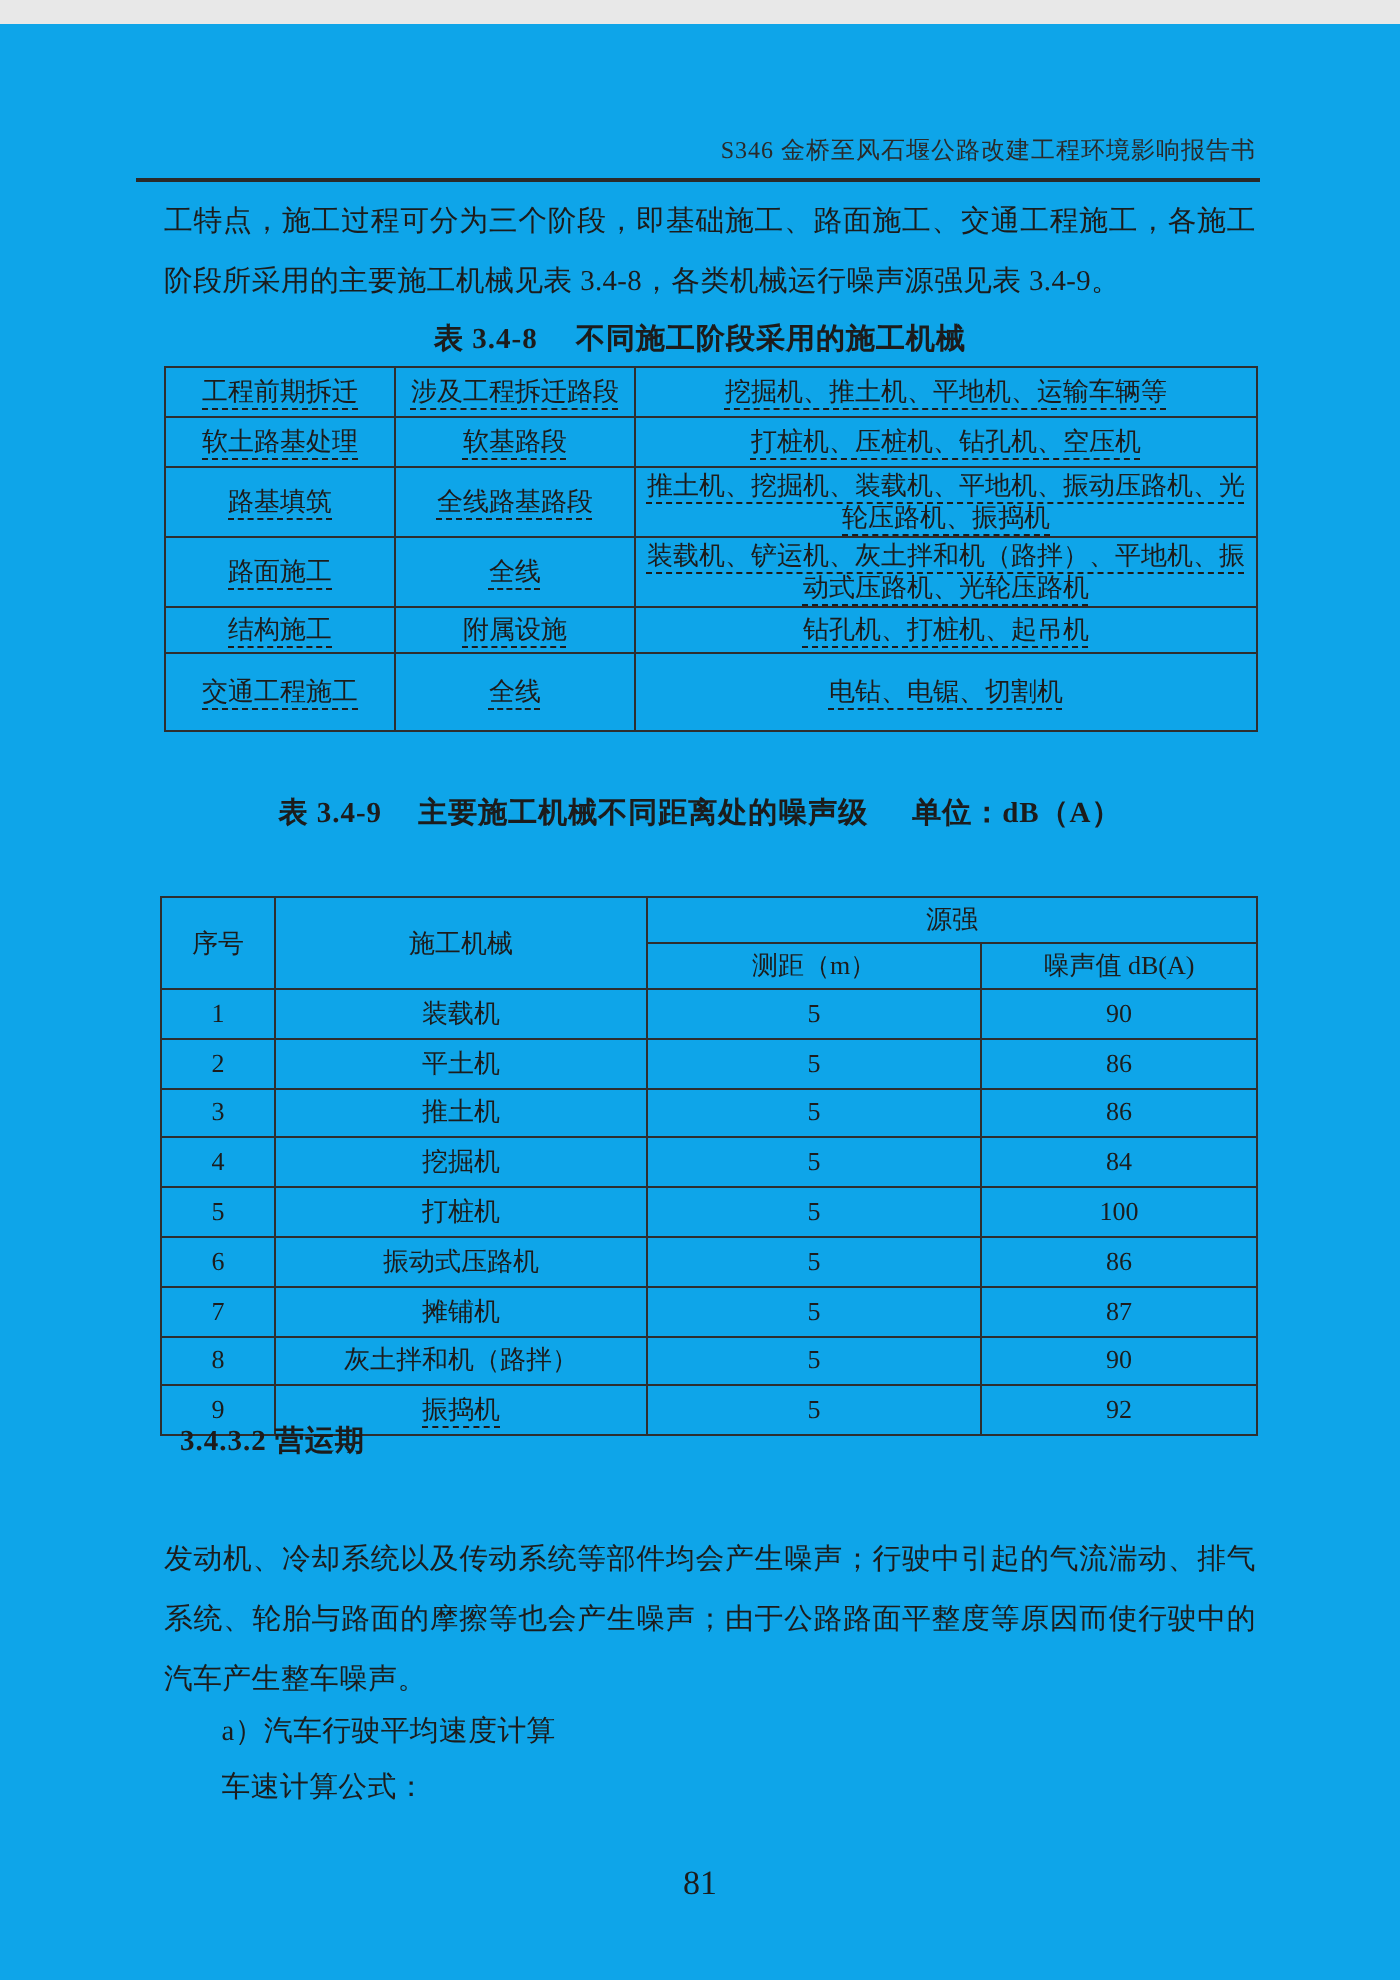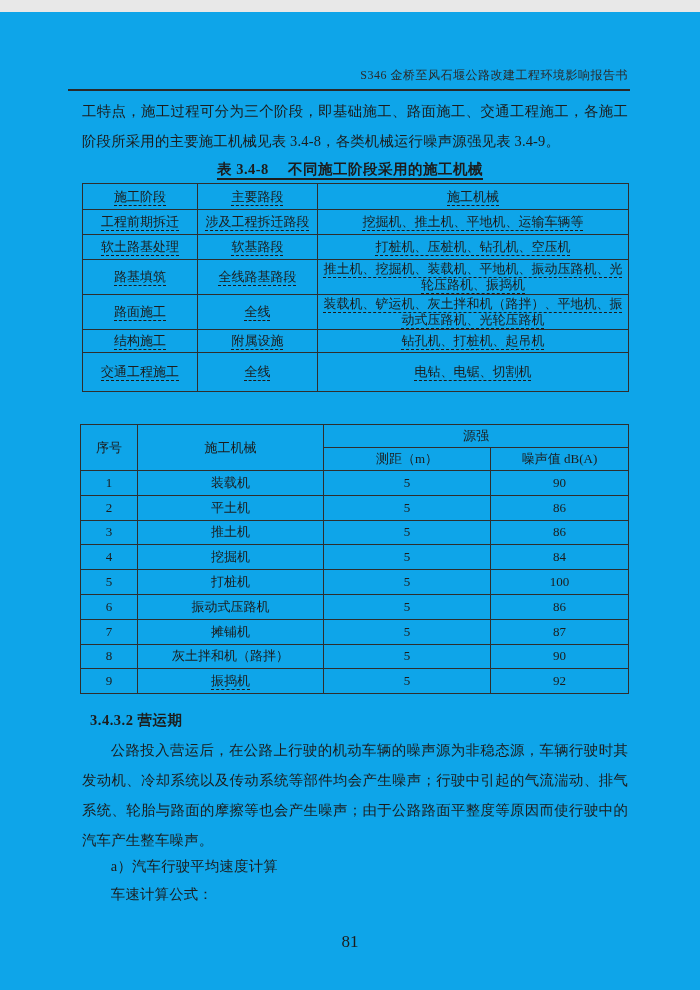--- a/index.html
+++ b/index.html
@@ -42,21 +42,21 @@
   .just { text-align: justify; text-align-last: justify; white-space: normal; }
   .caption {
     position: absolute;
     left: 0;
     width: 700px;
     text-align: center;
     font-size: 14.5px;
     font-weight: bold;
     letter-spacing: 0.5px;
   }
-  .u-solid { text-decoration: underline; text-underline-offset: 4px; text-decoration-thickness: 1.5px; }
+  .u-solid { text-underline-offset: 4px; text-decoration-thickness: 1.5px; }
   .ud {
     text-decoration: underline;
     text-decoration-style: dashed;
     text-decoration-thickness: 1px;
     text-underline-offset: 3.5px;
   }
   table {
     position: absolute;
     border-collapse: collapse;
     table-layout: fixed;
@@ -73,21 +73,21 @@
     overflow: hidden;
   }
   .t348 { left: 82px; top: 171px; width: 546px; }
   .t348 tr.h-row td { height: 26px; }
   .t348 tr.r1 td { height: 25px; }
   .t348 tr.r2 td { height: 25px; }
   .t348 tr.r3 td { height: 33px; }
   .t348 tr.r4 td { height: 33px; }
   .t348 tr.r5 td { height: 23px; }
   .t348 tr.r6 td { height: 39px; }
-  .t349 { left: 80px; top: 412px; width: 548px; }
+  .t349 { left: 80px; top: 436px; width: 548px; }
   .t349 tr.h td { height: 23px; }
   .t349 tr.d td { height: 24.8px; }
   .sec-heading {
     position: absolute;
     left: 90px;
     font-size: 14.5px;
     font-weight: bold;
     letter-spacing: 0.5px;
   }
   .indent { text-indent: 2em; }
@@ -115,25 +115,20 @@
     <span class="u-solid">表 3.4-8　 不同施工阶段采用的施工机械</span>
   </div>
 
   <table class="t348">
     <colgroup>
         <col style="width:115px">
         <col style="width:120px">
         <col style="width:311px">
       </colgroup>
     <tbody>
-        <tr class="h-row">
-      <td><span class="ud">施工阶段</span></td>
-      <td><span class="ud">主要路段</span></td>
-      <td><span class="ud">施工机械</span></td>
-    </tr>
     <tr class="r1">
       <td><span class="ud">工程前期拆迁</span></td>
       <td><span class="ud">涉及工程拆迁路段</span></td>
       <td><span class="ud">挖掘机、推土机、平地机、运输车辆等</span></td>
     </tr>
     <tr class="r2">
       <td><span class="ud">软土路基处理</span></td>
       <td><span class="ud">软基路段</span></td>
       <td><span class="ud">打桩机、压桩机、钻孔机、空压机</span></td>
     </tr>
@@ -153,20 +148,23 @@
       <td><span class="ud">钻孔机、打桩机、起吊机</span></td>
     </tr>
     <tr class="r6">
       <td><span class="ud">交通工程施工</span></td>
       <td><span class="ud">全线</span></td>
       <td><span class="ud">电钻、电锯、切割机</span></td>
     </tr>
   </tbody>
     </table>
 
+  <div class="caption" style="top:385px;">
+    <span>表 3.4-9</span><span style="display:inline-block;width:18px;"></span><span>主要施工机械不同距离处的噪声级</span><span style="display:inline-block;width:22px;"></span><span>单位：dB（A）</span>
+  </div>
 
   <table class="t349">
     <colgroup>
         <col style="width:57px">
         <col style="width:186px">
         <col style="width:167px">
         <col style="width:138px">
       </colgroup>
     <tbody>
         <tr class="h">
@@ -230,21 +228,20 @@
       <td>9</td>
       <td><span class="ud">振捣机</span></td>
       <td>5</td>
       <td>92</td>
     </tr>
   </tbody>
     </table>
 
   <div class="sec-heading" style="top:699px;">3.4.3.2  营运期</div>
 
-  <div class="body-line just indent" style="top:727px;">公路投入营运后，在公路上行驶的机动车辆的噪声源为非稳态源，车辆行驶时其</div>
   <div class="body-line just" style="top:787px;">系统、轮胎与路面的摩擦等也会产生噪声；由于公路路面平整度等原因而使行驶中的</div>
   <div class="body-line just" style="top:757px;">发动机、冷却系统以及传动系统等部件均会产生噪声；行驶中引起的气流湍动、排气</div>
   <div class="body-line" style="top:817px;">汽车产生整车噪声。</div>
 
   <div class="body-line indent" style="top:843px;">a）汽车行驶平均速度计算</div>
   <div class="body-line indent" style="top:871px;">车速计算公式：</div>
 
   <div class="page-num">81</div>
 
 </div>

